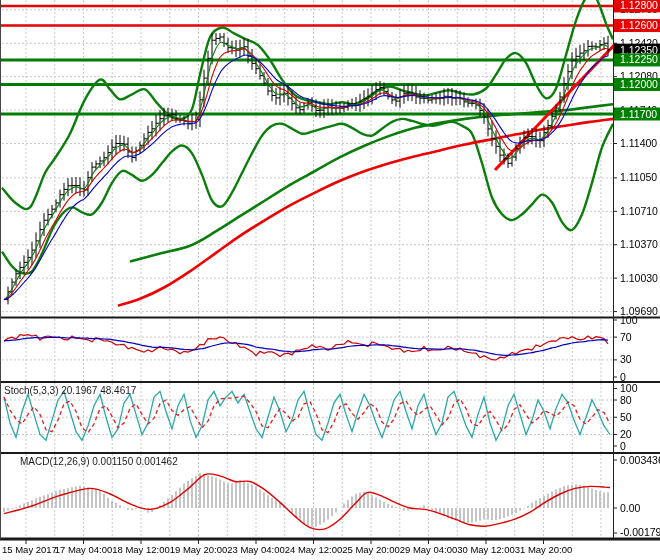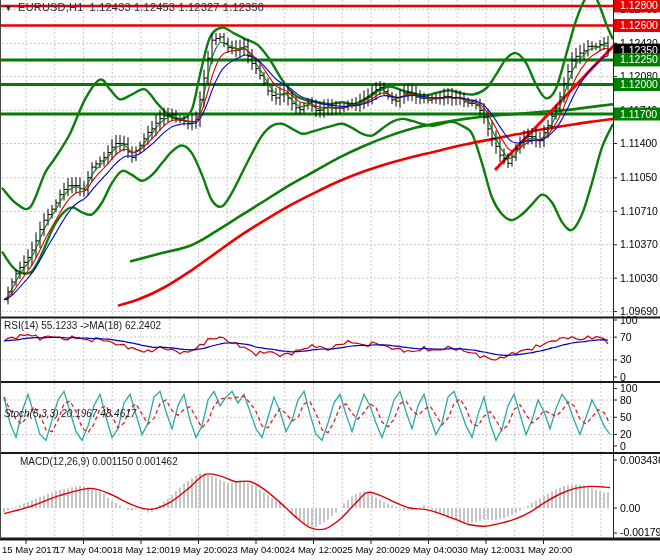--- a/index.html
+++ b/index.html
@@ -4,21 +4,21 @@
 <style>
   html,body{margin:0;padding:0;background:#888;}
   .win{position:relative;width:660px;height:560px;background:#ffffff;overflow:hidden;
        font-family:"Liberation Sans",sans-serif;}
   svg{position:absolute;left:0;top:0;}
   .hdr{position:absolute;left:4px;top:1px;font-size:11px;color:#2e2e3e;white-space:nowrap;z-index:5;}
   .hdr .arr{display:inline-block;margin-right:5px;font-size:9px;color:#2e2e3e;cursor:pointer;}
   .hdr span{letter-spacing:0.2px;}
   .plabel{position:absolute;left:4px;font-size:10px;color:#1a1a1a;white-space:nowrap;z-index:5;}
   .plabel.rsi{top:320px;}
-  .plabel.stoch{top:408px;font-style:italic;}
+  .plabel.stoch{top:385px;}
   .plabel.macd{top:456px;padding-left:16px;}
 </style>
 </head>
 <body>
 
 <div class="win">
   <svg id="cv" width="660" height="560">
       <defs>
         <clipPath id="clipMain">
           <rect x="0" y="0" width="613" height="317"></rect>
@@ -250,19 +250,15 @@
       <text x="313.5" y="553" font-size="9.5" font-family="&quot;Liberation Sans&quot;,sans-serif" fill="#000000" text-anchor="middle">24 May 12:00</text>
       <line x1="371" y1="540" x2="371" y2="544" stroke="#222" stroke-width="1"></line>
       <text x="371" y="553" font-size="9.5" font-family="&quot;Liberation Sans&quot;,sans-serif" fill="#000000" text-anchor="middle">25 May 20:00</text>
       <line x1="428.5" y1="540" x2="428.5" y2="544" stroke="#222" stroke-width="1"></line>
       <text x="428.5" y="553" font-size="9.5" font-family="&quot;Liberation Sans&quot;,sans-serif" fill="#000000" text-anchor="middle">29 May 04:00</text>
       <line x1="486" y1="540" x2="486" y2="544" stroke="#222" stroke-width="1"></line>
       <text x="486" y="553" font-size="9.5" font-family="&quot;Liberation Sans&quot;,sans-serif" fill="#000000" text-anchor="middle">30 May 12:00</text>
       <line x1="543.5" y1="540" x2="543.5" y2="544" stroke="#222" stroke-width="1"></line>
       <text x="543.5" y="553" font-size="9.5" font-family="&quot;Liberation Sans&quot;,sans-serif" fill="#000000" text-anchor="middle">31 May 20:00</text>
     </svg>
-  <div class="hdr">
-    <span class="arr">▼</span><span>EURUSD,H1</span>&nbsp;&nbsp;<span>1.12433 1.12453 1.12327 1.12350</span>
-  </div>
-  <div class="plabel rsi">RSI(14) 55.1233  -&gt;MA(18) 62.2402</div>
   <div class="plabel stoch">Stoch(5,3,3) 20.1967 48.4617</div>
   <div class="plabel macd">MACD(12,26,9) 0.001150 0.001462</div>
 </div>
 
 </body></html>

